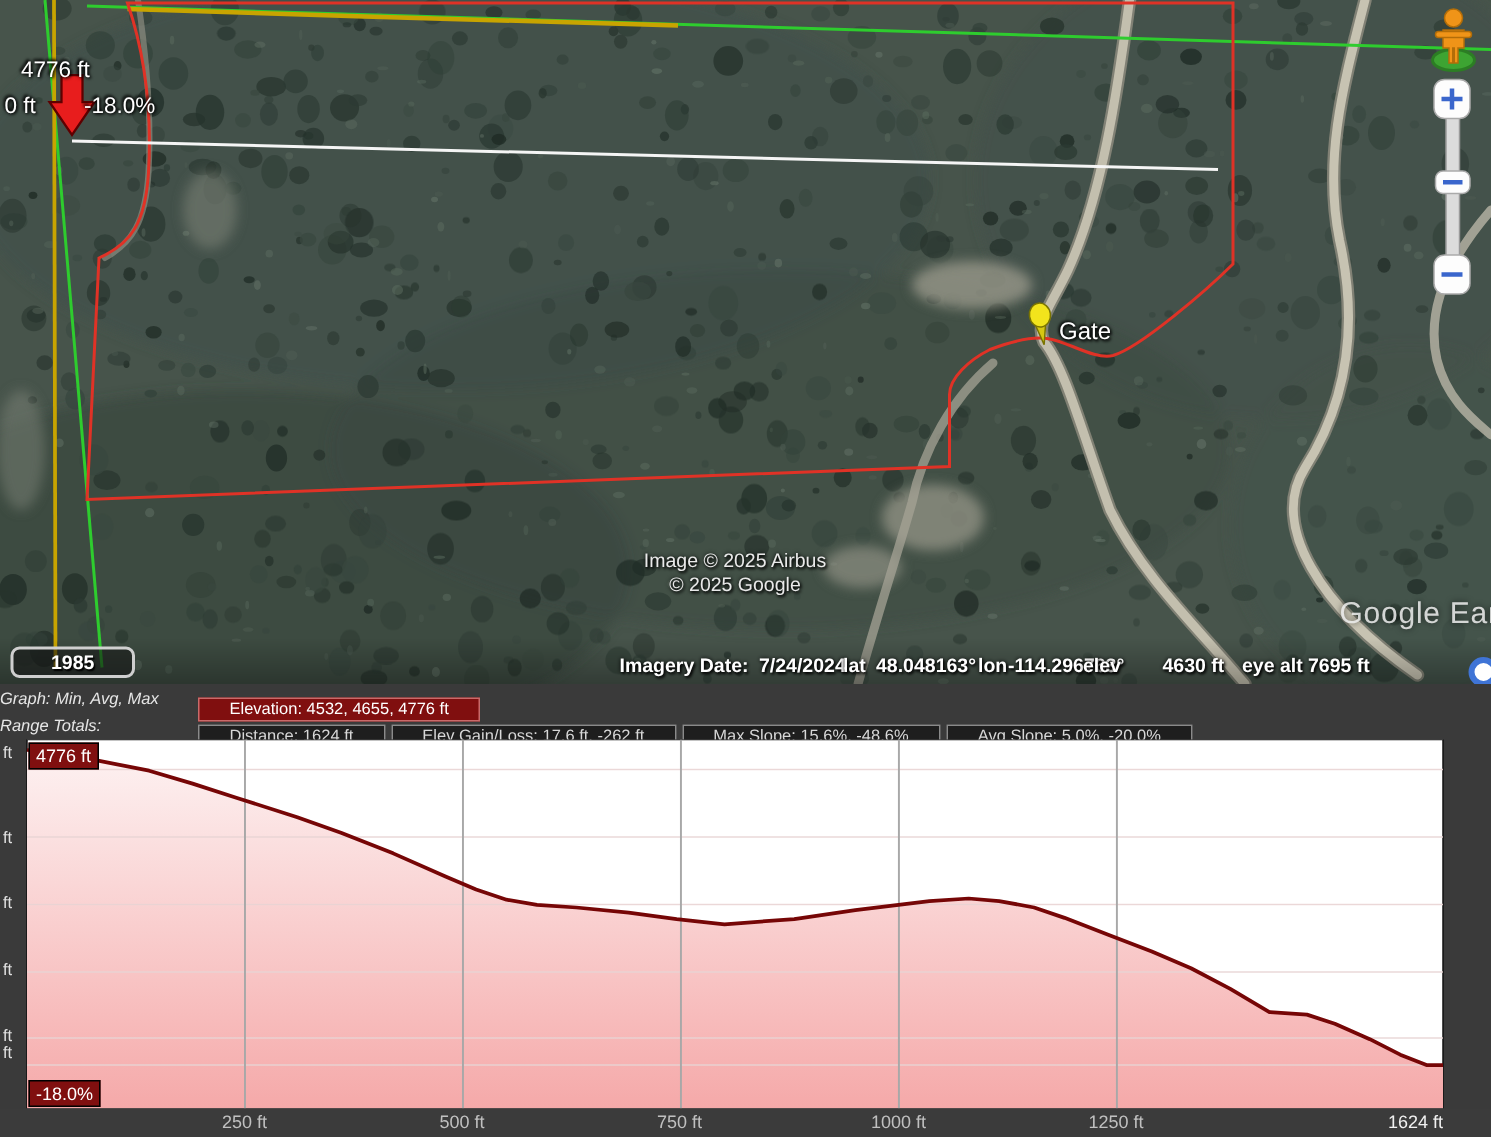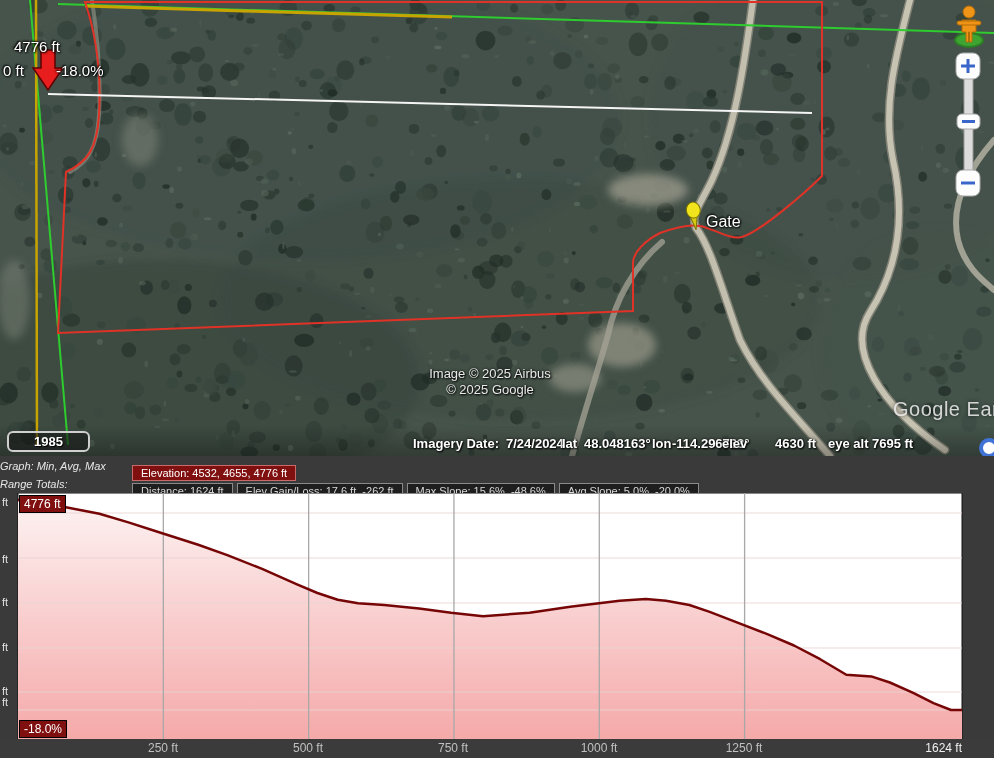--- a/index.html
+++ b/index.html
@@ -25,21 +25,21 @@
                    border:4px solid #3f74d6;background:#fff;box-sizing:border-box;}
   .map-shade{position:absolute;left:0;top:426px;width:994px;height:30px;
              background:linear-gradient(to bottom,rgba(0,0,0,0),rgba(0,0,0,.28));}
   
   .profile{position:absolute;left:0;top:456px;width:994px;height:302px;background:#3a3a3a;}
   .ph-row{position:absolute;left:0;width:994px;height:17px;display:flex;align-items:center;
           font-size:11px;color:#e6e6e6;white-space:nowrap;}
   .ph-row1{top:1px;}
   .ph-row2{top:19px;}
   .ph-label{display:inline-block;width:128px;margin-right:4px;color:#e6e6e6;font-style:italic;}
-  .ph-box{display:inline-block;margin-right:4px;padding:1px 8px;border:1px solid #8a8a8a;
+  .ph-box{display:inline-block;margin-right:4px;padding:1px 20px;border:1px solid #8a8a8a;
           background:#1e1e1e;color:#d8d8d8;margin-top:15px;}
   .ph-box.red{background:#800f0f;border-color:#c96a6a;color:#fff;}
   #plot-svg{position:absolute;left:0;top:37px;}
   .gutter-ft{position:absolute;left:2px;width:15px;color:#e0e0e0;font-size:11px;}
   .badge{position:absolute;padding:0 4px;background:#800f0f;border:1px solid #000;
          color:#fff;font-size:12px;line-height:16px;white-space:nowrap;}
   .xticks{position:absolute;left:0;top:283px;width:994px;height:19px;background:#3b3b3b;}
   .xtick{position:absolute;top:2px;width:60px;text-align:center;color:#c0c0c0;font-size:12px;white-space:nowrap;}
   .xtick.last{color:#f0f0f0;text-align:right;}
 </style>

